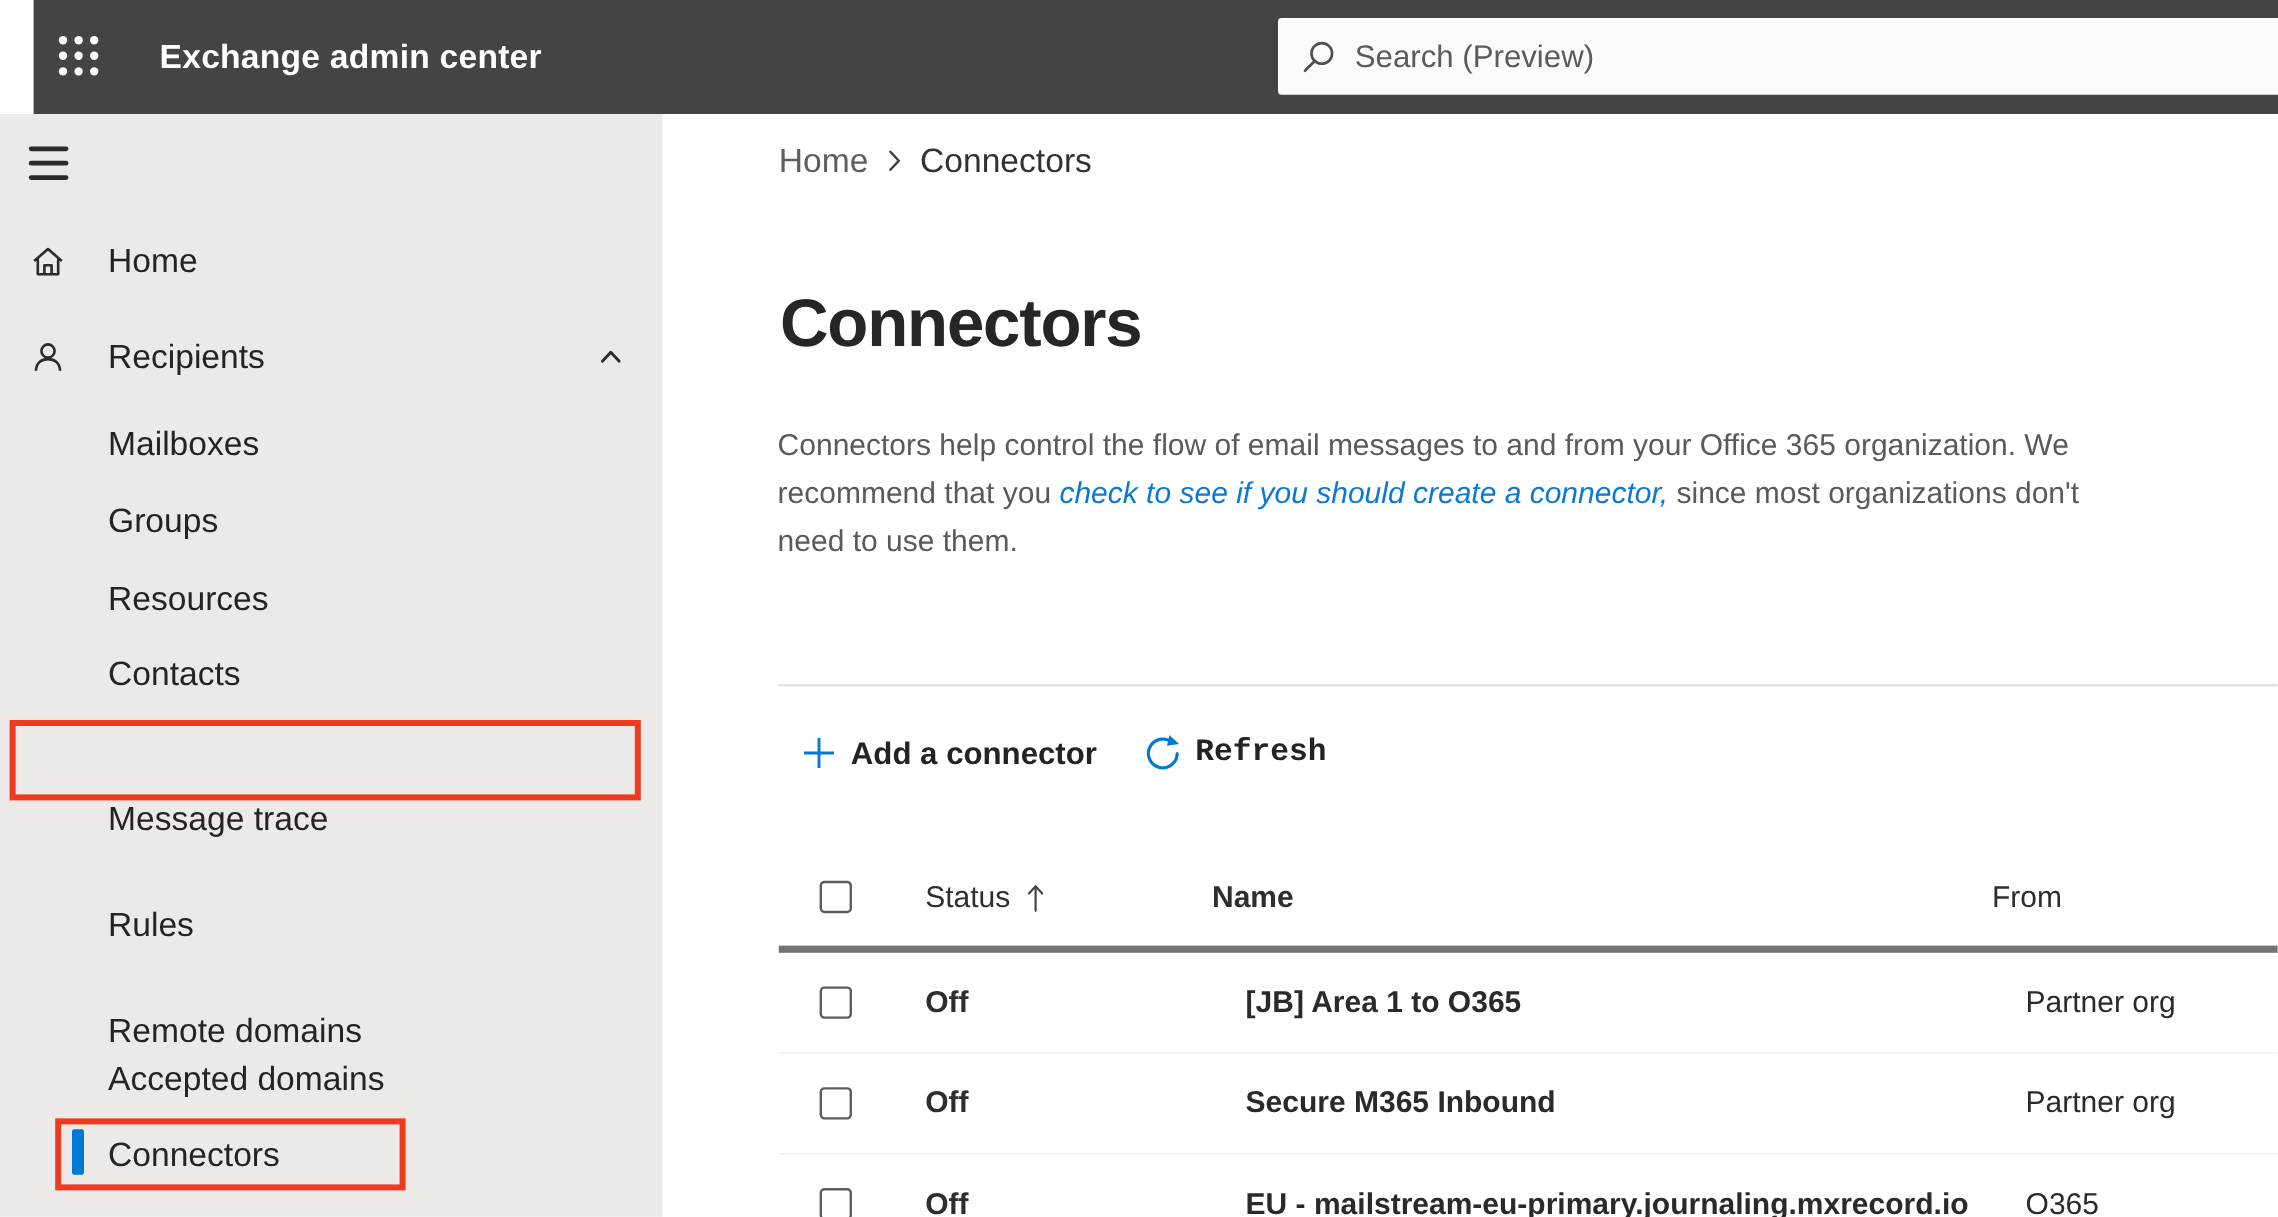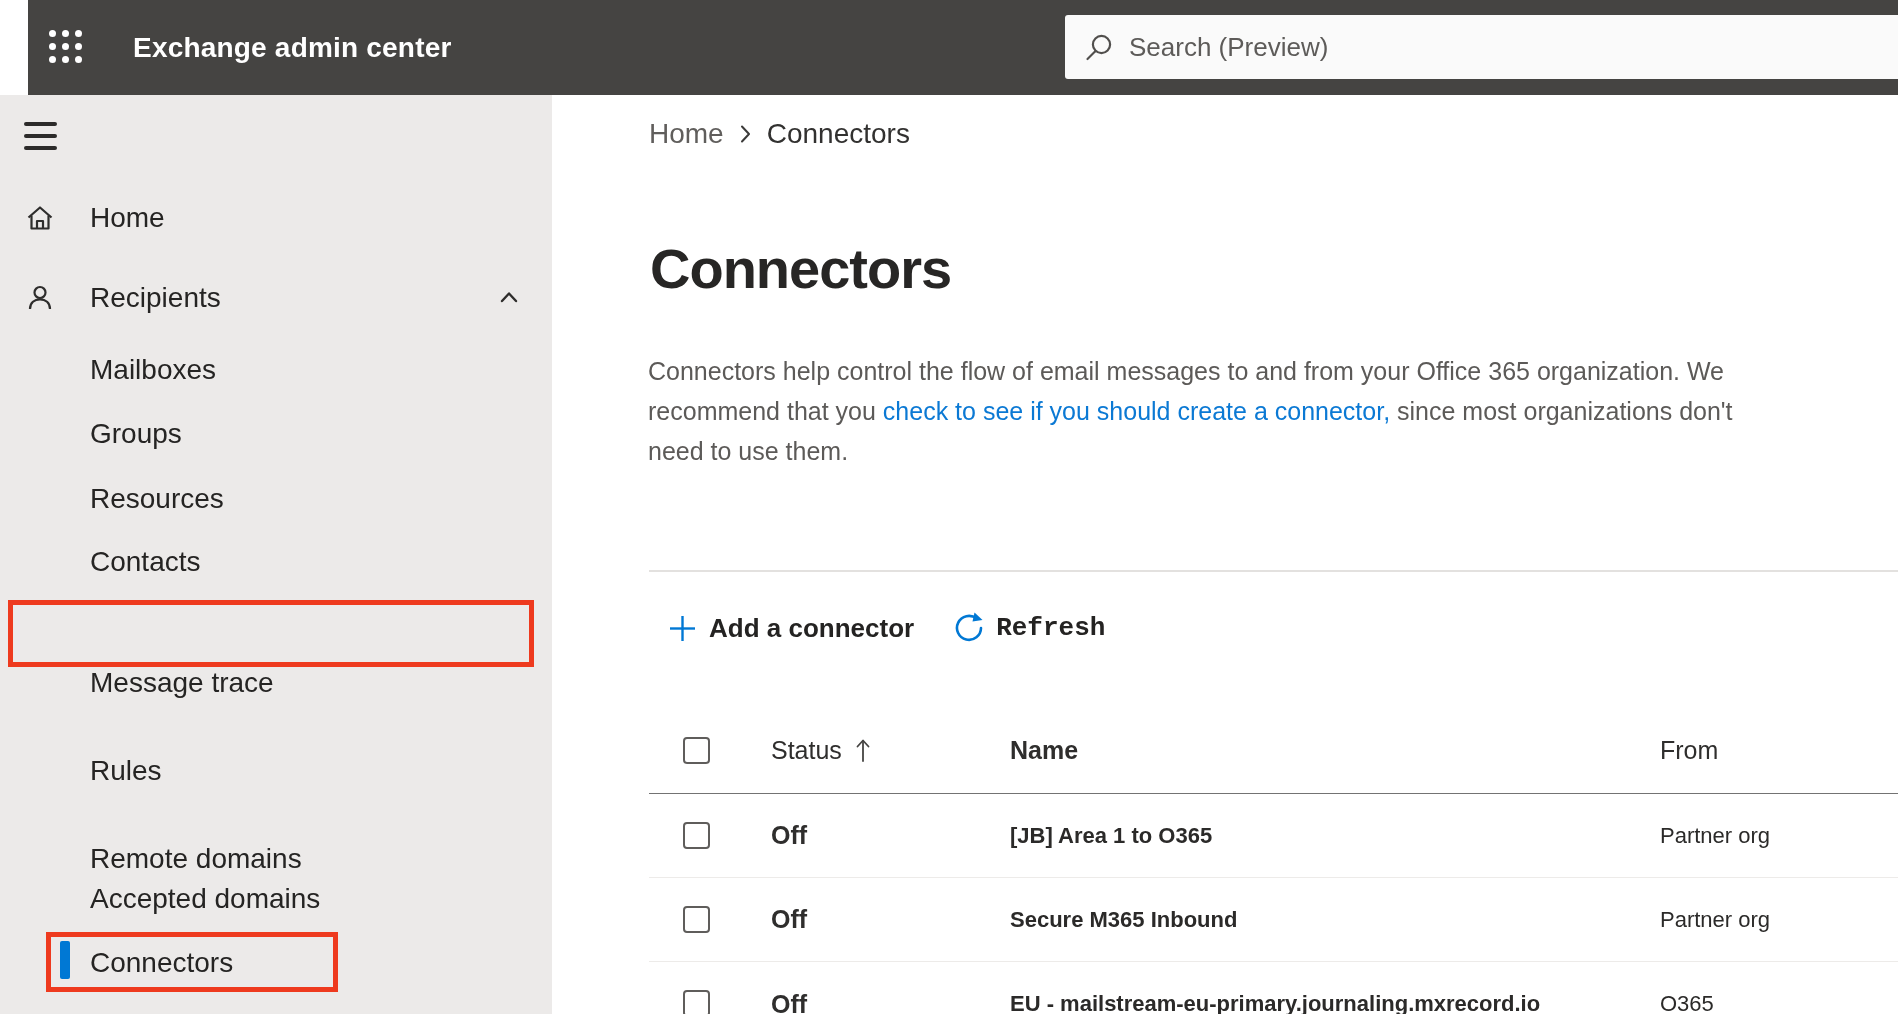--- a/index.html
+++ b/index.html
@@ -44,41 +44,41 @@
   .anno-connectors { left:46px; top:932px; width:292px; height:60px; }
 
   
   .breadcrumb { position:absolute; left:649px; top:118px; height:32px; display:flex; align-items:center; gap:15px; }
   .crumb-home { font-size:28px; color:#605e5c; cursor:pointer; }
   .crumb-cur { font-size:28px; color:#323130; }
   .page-title { position:absolute; left:650px; top:236px; font-size:56px; font-weight:700;
     letter-spacing:-1px; color:#272625; }
   .desc { position:absolute; left:648px; top:351px; width:1260px; font-size:25px;
     line-height:40px; color:#5c5a58; }
-  .desc a { color:#0b79d4; text-decoration:none; cursor:pointer; }
+  .desc a { color:#0b79d4; text-decoration:none; cursor:pointer;font-style:italic; }
   .divider { position:absolute; left:649px; top:570px; width:1249px; height:2px; background:#e3e1df; }
 
   .toolbar { position:absolute; left:668px; top:598px; height:60px; display:flex; align-items:center; }
-  .tool-btn { display:flex; align-items:center; cursor:pointer; }
+  .tool-btn { display:flex; cursor:pointer; }
   .tool-btn .tlabel { font-size:26px; font-weight:600; color:#242322; white-space:nowrap; }
   .tb-add svg { margin-right:12px; } .tb-refresh { margin-left:38px;font-family:Liberation Mono, monospace; } .tb-refresh svg { margin-right:10px; }
 
   
   .trow { position:absolute; left:649px; width:1249px; }
   .trow .cell { position:absolute; top:0; height:100%; display:flex; align-items:center; }
   .cb { position:absolute; left:34px; width:27px; height:27px; border:2px solid #5f5d5b;
     border-radius:4px; background:#fff; cursor:pointer; }
   .c-status { left:122px; } .c-name { left:361px;font-weight:bold; } .c-from { left:1011px; }
-  .hdr { top:708px; height:86px; border-bottom:1px solid #737373; }
+  .hdr { top:708px; height:86px; border-bottom:6px solid #737373; }
   .hdr .cell { font-size:25px; color:#2f2e2d; }
   .hdr .c-status { gap:13px; }
   .r1 { top:794px; height:84px; border-bottom:1px solid #edebe9; }
   .r2 { top:878px; height:84px; border-bottom:1px solid #edebe9; }
   .r3 { top:962px; height:84px; }
-  .trow .val { font-size:22px; color:#2b2a29; white-space:nowrap; }
+  .trow .val { font-size:25px; color:#2b2a29; white-space:nowrap;margin-left:28px; }
   .trow .off { font-size:25px; font-weight:700; color:#2f2e2d; }
   .cb-mid { top:50%; margin-top:-14px; }
 </style>
 </head>
 <body>
 
 <div class="topbar">
   <div class="waffle-btn">
     <div class="waffle">
       <span></span>

